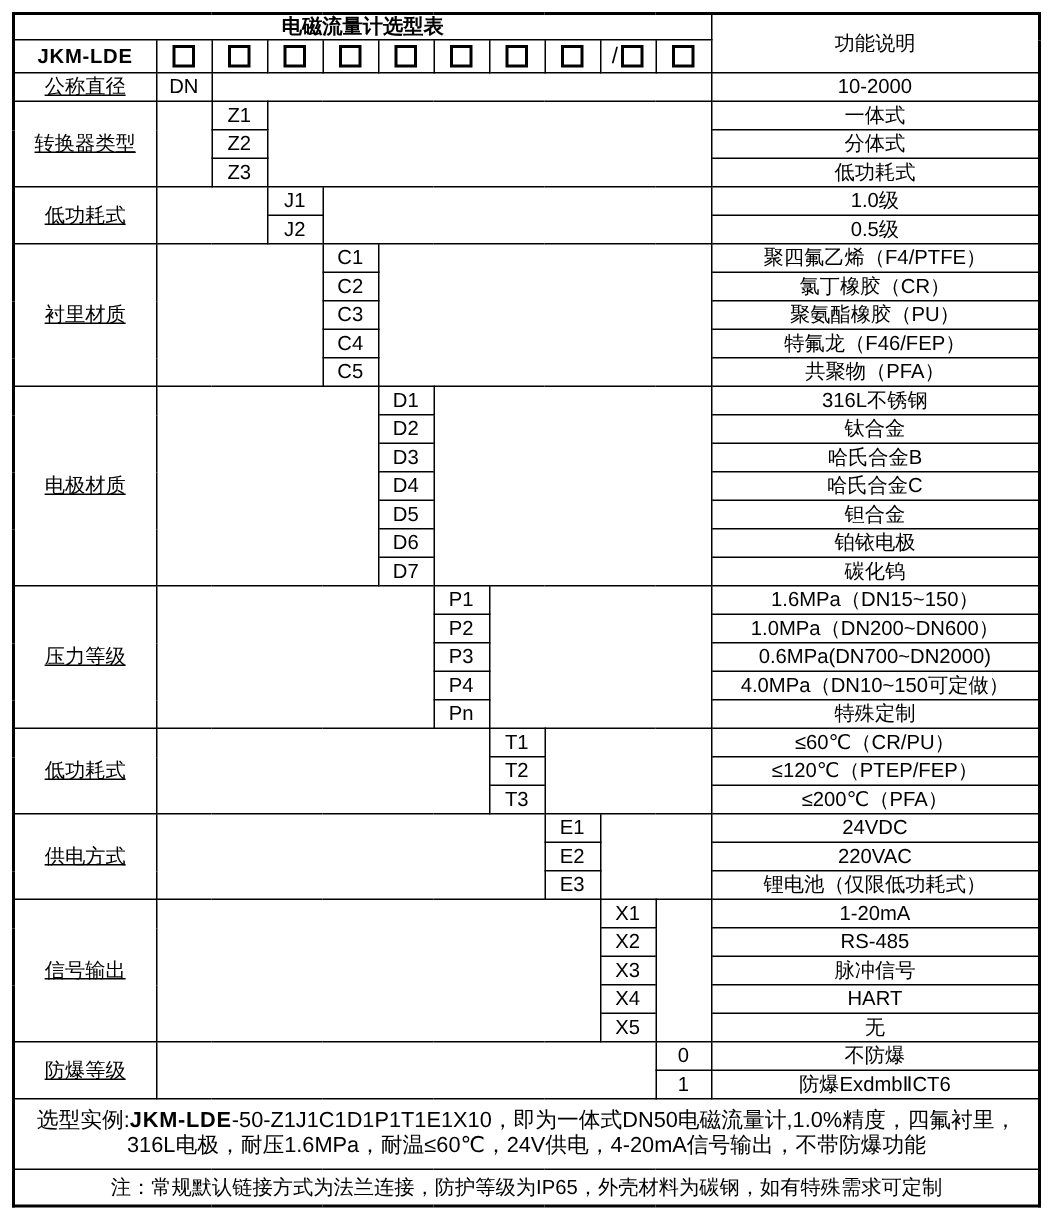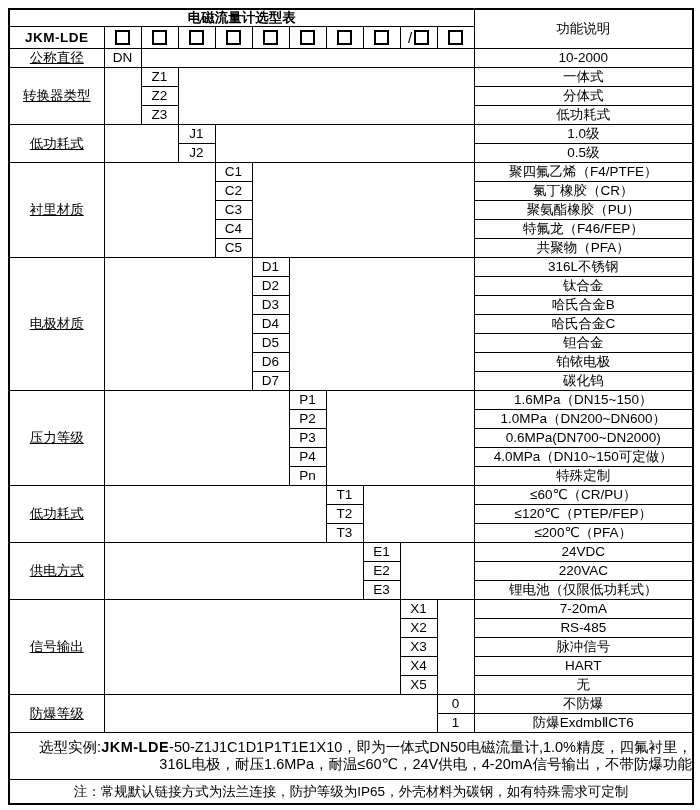--- a/index.html
+++ b/index.html
@@ -34,21 +34,21 @@
   .fn-h{font-size:15px;}
   .model{font-weight:bold;font-size:14px;letter-spacing:0.5px;}
   .lbl{font-size:14px;text-decoration:underline;}
   .code{font-family:Liberation Sans, sans-serif;font-size:13px;}
   .desc{font-size:13.5px;}
   .cb{
     display:inline-block;width:11px;height:11px;
     border:2px solid #000;vertical-align:middle;background:#fff;
   }
   .slash{font-size:15px;margin-right:2px;vertical-align:middle;}
-  .ex-line{text-align:right;font-size:14.5px;white-space:nowrap;}
+  .ex-line{text-align:center;font-size:14.5px;white-space:nowrap;}
   .ex-line .model-b{font-weight:bold;letter-spacing:0.5px;}
   td.note{text-align:left;font-size:14.5px;padding-left:3px;margin-top:29px;}
 </style>
 </head>
 <body>
 
 <table class="sel">
   <colgroup>
     <col style="width:95px">
     <col style="width:37px">
@@ -229,21 +229,21 @@
   <tr class="r-d">
     <td class="code">E3</td>
     <td class="desc">锂电池（仅限低功耗式）</td>
   </tr>
 
   <tr class="r-d">
     <td rowspan="5" class="lbl">信号输出</td>
     <td rowspan="5" colspan="8"></td>
     <td class="code">X1</td>
     <td rowspan="5"></td>
-    <td class="desc">7-20mA</td>
+    <td class="desc">1-20mA</td>
   </tr>
   <tr class="r-d">
     <td class="code">X2</td>
     <td class="desc">RS-485</td>
   </tr>
   <tr class="r-d">
     <td class="code">X3</td>
     <td class="desc">脉冲信号</td>
   </tr>
   <tr class="r-d">

